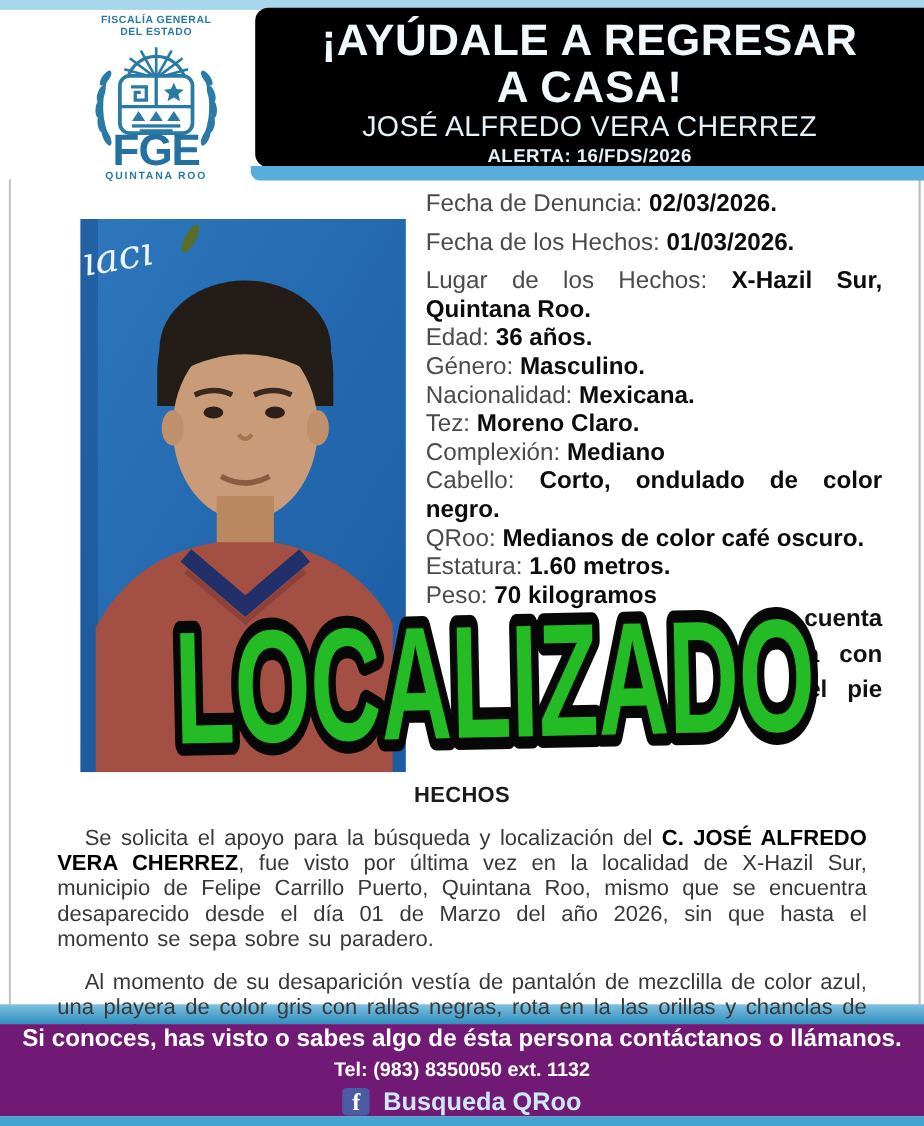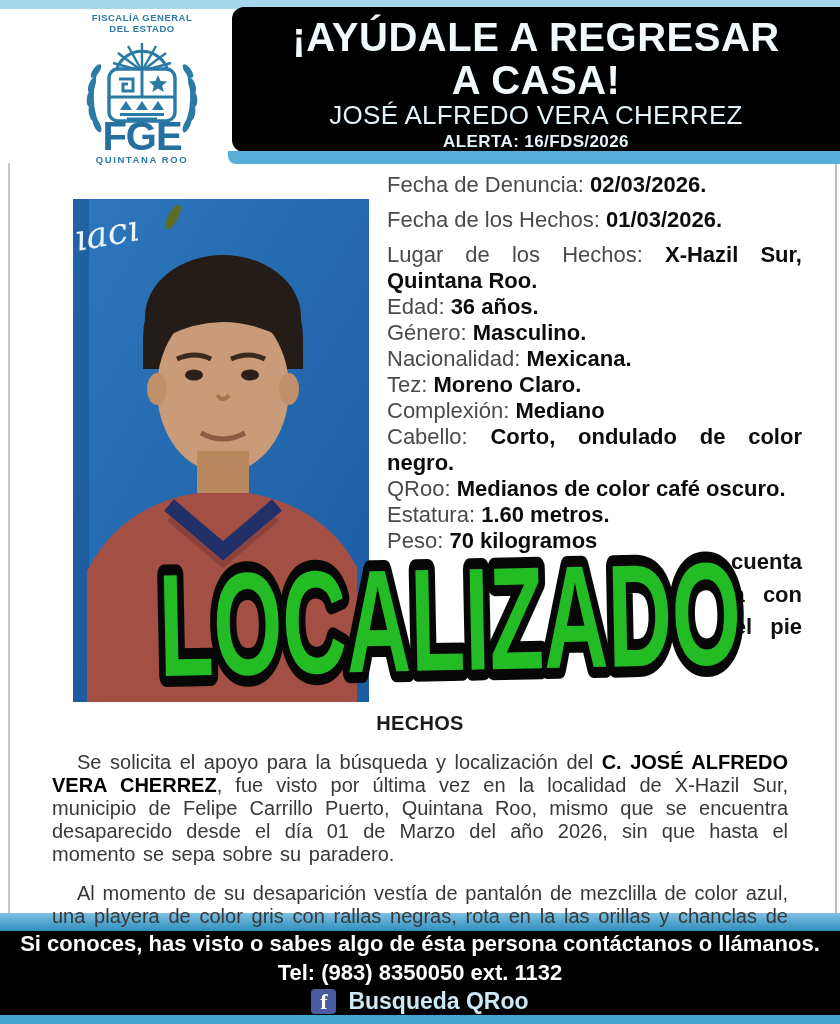--- a/index.html
+++ b/index.html
@@ -42,24 +42,24 @@
     transform:rotate(-1.2deg);}
   
   .hechos{position:absolute;left:36px;width:768px;top:712px;z-index:3;}
   .hechos h3{margin:0 0 5px 0;text-align:center;font-size:20px;color:#1b1b1b;letter-spacing:.3px;}
   .para{margin:16px;font-size:20px;line-height:23px;color:#383838;text-align:justify;
     text-indent:25px;word-spacing:2px;}
   .para b{color:#000;}
   
   .footer-fade{position:absolute;left:0;top:913px;width:840px;height:18px;z-index:2;
     background:linear-gradient(#7FC0E0,#2E8FBF);}
-  .footer{position:absolute;left:0;top:931px;width:840px;height:84px;background:#000000;z-index:4;
+  .footer{position:absolute;left:0;top:931px;width:840px;height:84px;background:#701a75;z-index:4;
     display:flex;flex-direction:column;align-items:center;justify-content:center;gap:3px;}
   .footer .f1{color:#fff;font-weight:bold;font-size:22px;line-height:26px;}
-  .footer .f2{color:#fff;font-weight:bold;font-size:22px;line-height:25px;}
+  .footer .f2{color:#fff;font-weight:bold;font-size:18px;line-height:25px;}
   .fb-row{display:flex;align-items:center;gap:12px;}
   .fb-badge{width:25px;height:25px;border-radius:4px;background:#4A5BA2;color:#fff;
     font-weight:bold;font-size:22px;line-height:25px;text-align:center;
     font-family:"Liberation Serif",serif;}
   .fb-name{color:#CDE9F8;font-weight:bold;font-size:23px;}
   .bottom-strip{position:absolute;left:0;top:1015px;width:840px;height:9px;background:#44A5D2;z-index:5;}
 </style>
 </head>
 <body>
 

